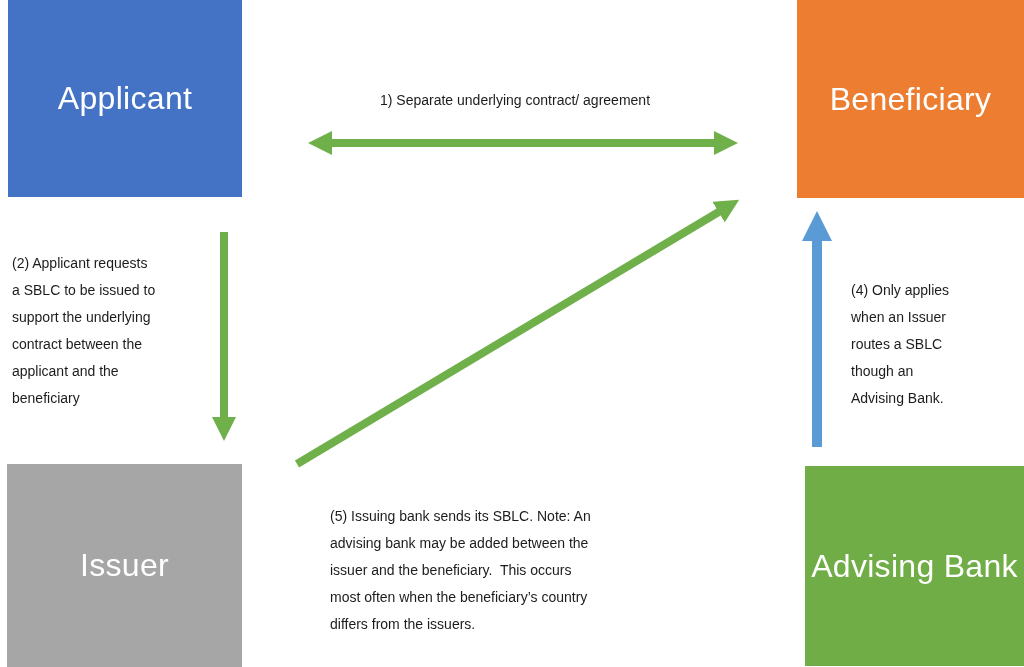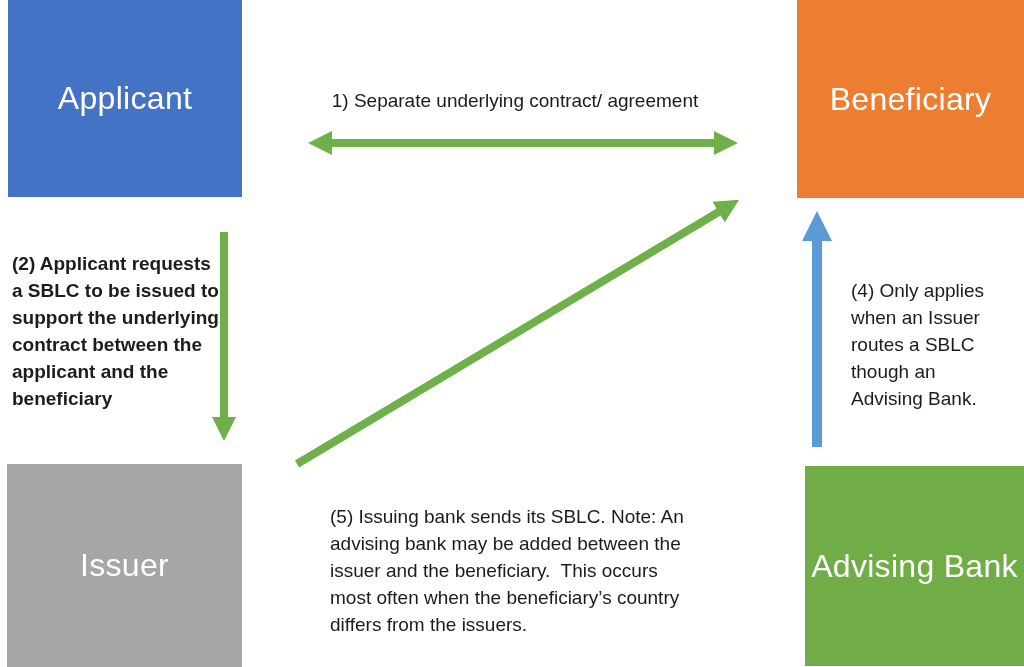--- a/index.html
+++ b/index.html
@@ -29,32 +29,32 @@
     white-space: nowrap;
   }
   .box-applicant   { left: 8px;   top: 0;     width: 234px; height: 197px; background: var(--applicant_blue); }
   .box-beneficiary { left: 797px; top: 0;     width: 227px; height: 198px; background: var(--beneficiary_orange); }
   .box-issuer      { left: 7px;   top: 464px; width: 235px; height: 203px; background: var(--issuer_gray); }
   .box-advising    { left: 805px; top: 466px; width: 219px; height: 200px; background: var(--advising_green); }
 
   .note {
     position: absolute;
     color: var(--text_dark);
-    font-size: 19px;
+    font-size: 14px;
     line-height: 27px;
     white-space: pre-wrap;
   }
   .note-step1 {
     left: 285px;
     top: 87px;
     width: 460px;
     text-align: center;
     white-space: nowrap;
   }
-  .note-step2 { left: 12px;  top: 250px; width: 215px; font-weight: bold; }
+  .note-step2 { left: 12px;  top: 250px; width: 215px; }
   .note-step3 { left: 330px; top: 503px; width: 390px; }
   .note-step4 { left: 851px; top: 277px; width: 165px; }
 
   svg.arrows {
     position: absolute;
     left: 0;
     top: 0;
     width: 1024px;
     height: 667px;
   }

